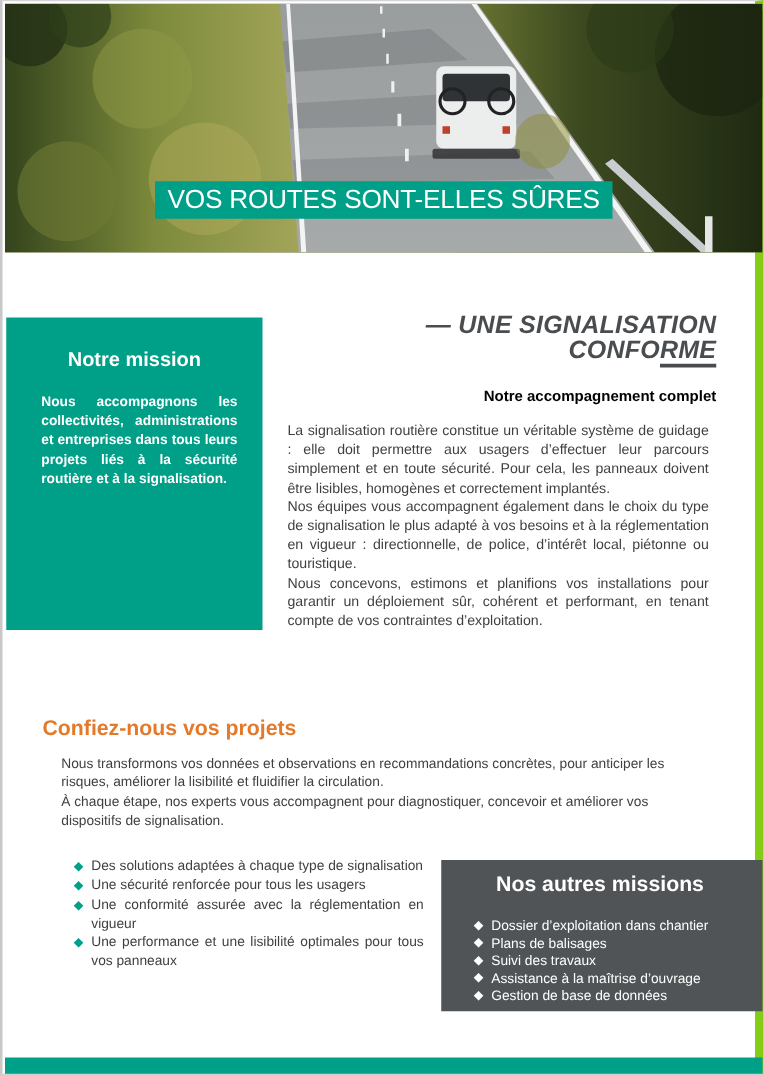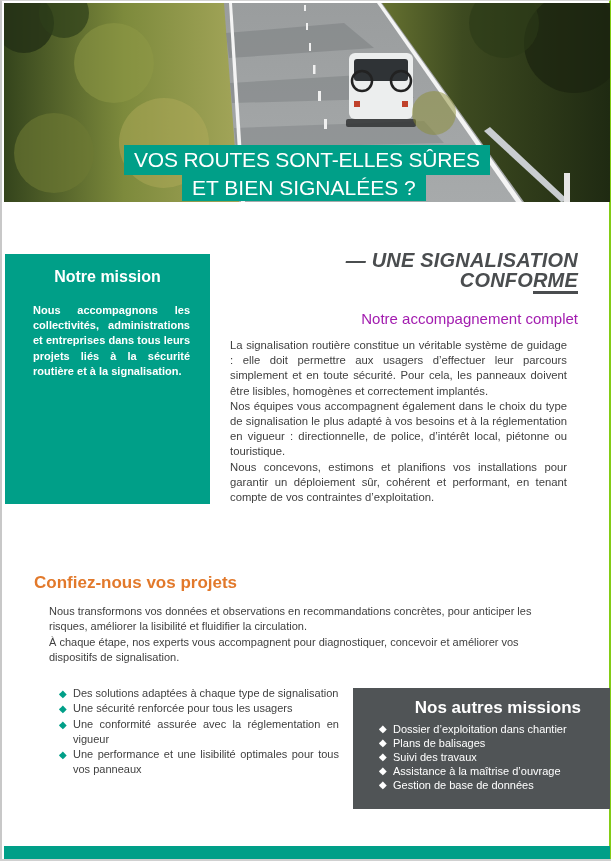--- a/index.html
+++ b/index.html
@@ -1,53 +1,53 @@
 <!DOCTYPE html>
 <html><head>
 <meta charset="utf-8">
 <style>
   * { box-sizing: border-box; margin: 0; padding: 0; }
   html, body { width: 611px; height: 861px; background: #ffffff; overflow: hidden; }
   body { font-family: "DejaVu Sans", "Liberation Sans", sans-serif; color: #3f3f3f; position: relative; }
 
   .page { position: absolute; left: 0; top: 0; width: 611px; height: 861px; background: #fff;
-          border-left: 2px solid #c8c8c8; border-right: 2px solid #84cc16; border-top: 1px solid #d4d4d4; }
+          border-left: 2px solid #c8c8c8; border-right: 7px solid #84cc16; border-top: 1px solid #d4d4d4; }
 
   
   .hero { position: absolute; left: 2px; top: 2px; width: 606px; height: 199px; overflow: hidden;
           background: #5d6b2e; }
   .hero svg { position: absolute; left: 0; top: 0; width: 606px; height: 199px; }
 
   .hero-title-1 { position: absolute; left: 122px; top: 144px; height: 30px; padding: 0 10px;
                   background: #009f88; color: #fff; font-family: "Liberation Sans", sans-serif;
                   font-size: 21px; line-height: 30px; white-space: nowrap; letter-spacing: -0.2px; }
   .hero-title-2 { position: absolute; left: 180px; top: 173px; height: 27px; padding: 0 10px;
                   background: #009f88; color: #fff; font-family: "Liberation Sans", sans-serif;
                   font-size: 21px; line-height: 27px; white-space: nowrap; }
   .hero-subtitle { position: absolute; left: 186px; top: 200px; height: 21px; padding: 0 10px;
                    background: #505456; color: #fff; font-family: "Liberation Sans", sans-serif;
                    font-weight: bold; font-size: 15px; line-height: 21px; white-space: nowrap; }
 
   
   .mission { position: absolute; left: 3px; top: 253px; width: 205px; height: 250px; background: #009f88;
              color: #fff; padding: 10px 20px 0 28px; }
   .mission h2 { text-align: center; font-family: "Liberation Sans", sans-serif; font-weight: bold;
-                font-size: 16px; margin: 4px 0 17px -8px; }
+                font-size: 16px; margin: 16px 0 17px -8px; }
   .mission p { font-family: "Liberation Sans", sans-serif; font-weight: bold; font-size: 11px;
                line-height: 15.2px; text-align: justify; margin-bottom: 14px; }
 
   
   .section-title { position: absolute; right: 31px; top: 249px; text-align: right; color: #4a4d4f;
                    font-family: "Liberation Sans", sans-serif; font-weight: 900; font-size: 20px;
                    line-height: 20px; letter-spacing: 0.2px; font-style: italic; }
   .section-title .line { display: block; font-weight: bold; }
   .section-title .underline { border-bottom: 3px solid #4a4d4f; padding-bottom: 0px; }
 
-  .sub-heading { position: absolute; right: 31px; top: 309px; color: #a21caf;
-                 font-family: "Liberation Sans", sans-serif; font-weight: normal; font-size: 15px; }
+  .sub-heading { position: absolute; right: 31px; top: 309px; color: #000000;
+                 font-family: "Liberation Sans", sans-serif; font-weight: bold; font-size: 12px; }
 
   .body-text { position: absolute; left: 228px; top: 337px; width: 337px; font-family: "Liberation Sans", sans-serif;
                font-size: 11.3px; line-height: 15.2px; color: #3f3f3f; text-align: justify; }
   .body-text p { margin: 0; }
 
   
   .confiez-title { position: absolute; left: 32px; top: 572px; color: #e2792b; font-family: "Liberation Sans", sans-serif;
                    font-weight: bold; font-size: 17px; }
   .confiez-text { position: absolute; left: 47px; top: 603px; width: 510px; font-family: "Liberation Sans", sans-serif;
                   font-size: 11px; line-height: 15.3px; color: #3f3f3f; }
@@ -55,22 +55,22 @@
   
   .why { position: absolute; left: 47px; top: 684px; width: 290px; font-family: "Liberation Sans", sans-serif;
          font-size: 11px; line-height: 15.3px; color: #3f3f3f; }
   .why ul { list-style: none; padding-left: 10px; margin-top: 1px; }
   .why li { position: relative; padding-left: 14px; text-align: justify; }
   .why li .bullet { position: absolute; left: 0; top: 0; color: #009f88; font-size: 10px; }
 
   
   .others { position: absolute; left: 351px; top: 687px; width: 257px; height: 121px; background: #505456;
             color: #fff; padding: 10px 0 0 26px; }
-  .others h2 { font-family: "Liberation Sans", sans-serif; font-weight: bold; font-size: 17px; text-align: right;
-               padding-right: 29px; margin-bottom: 4px; }
+  .others h2 { font-family: "Liberation Sans", sans-serif; font-weight: bold; font-size: 17px; text-align: center;
+               padding-right: 29px; margin-bottom: 16px; }
   .others ul { list-style: none; font-family: "Liberation Sans", sans-serif; font-size: 11px; line-height: 14px; }
   .others li { position: relative; padding-left: 14px; white-space: nowrap; }
   .others li .bullet { position: absolute; left: 0; top: 0; font-size: 10px; color: #fff; }
 
   
   .footer-bar { position: absolute; left: 2px; top: 845px; width: 606px; height: 14px; background: #009f88; }
   .bottom-edge { position: absolute; left: 0; top: 859px; width: 611px; height: 2px; background: #d0d0d0; }
 </style>
 </head>
 <body>
@@ -132,21 +132,20 @@
       <circle cx="110" cy="60" r="40" fill="#8f9a45" opacity="0.5"></circle>
       <circle cx="160" cy="140" r="45" fill="#b3ac5c" opacity="0.45"></circle>
       <circle cx="50" cy="150" r="40" fill="#6e7a34" opacity="0.6"></circle>
       <circle cx="570" cy="40" r="50" fill="#1b2410" opacity="0.7"></circle>
       <circle cx="500" cy="20" r="35" fill="#2c3a17" opacity="0.6"></circle>
       <circle cx="430" cy="110" r="22" fill="#8c8e32" opacity="0.5"></circle>
     </svg>
   </div>
 
   <div class="hero-title-1">VOS ROUTES SONT-ELLES SÛRES</div>
-  <div class="hero-title-2">ET BIEN SIGNALÉES ?</div>
 
   <div class="mission">
     <h2>Notre mission</h2>
     <p>Nous accompagnons les collectivités, administrations et entreprises dans tous leurs projets liés à la sécurité routière et à la signalisation.</p>
   </div>
 
   <div class="section-title">
     <span class="line">— UNE SIGNALISATION</span>
     <span class="line"><span>CONFO</span><span class="underline">RME</span></span>
   </div>

